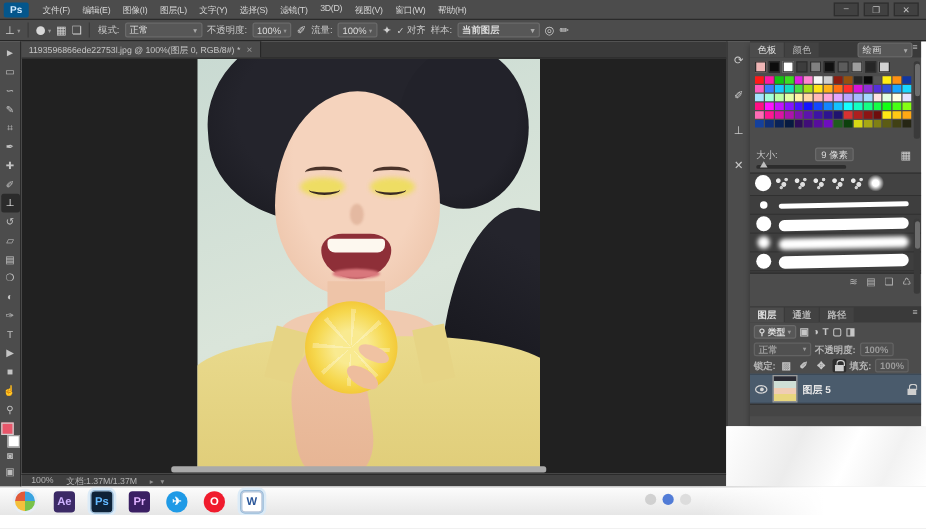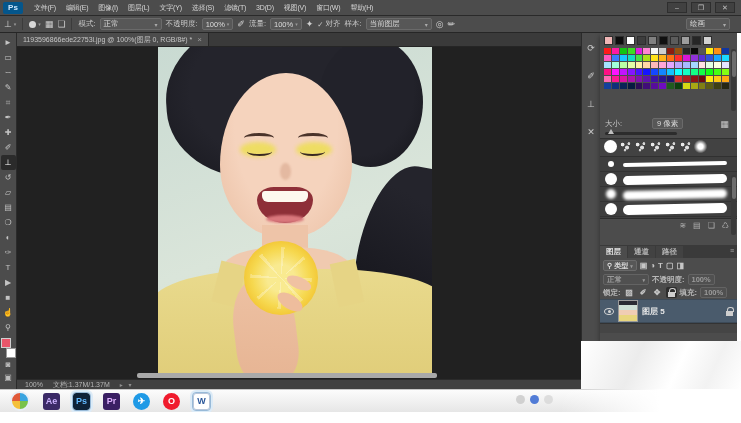--- a/index.html
+++ b/index.html
@@ -24,21 +24,21 @@
                 padding-left:4px; color:#c9c9c9; font-size:7.5px; z-index:29; }
   .ob-icon { color:#cfcfcf; font-size:9px; line-height:1; }
   .ob-group { display:flex; align-items:center; gap:2px; }
   .ob-sep { width:1px; height:12px; background:#3b3b3b; margin:0 2px; }
   .ob-select { background:#575757; border:1px solid #6a6a6a; border-radius:2px; height:12px;
                display:flex; align-items:center; padding:0 3px; gap:3px; color:#ddd; }
   .ob-select .car { font-size:6px; color:#aaa; }
   .ob-val { background:#575757; border:1px solid #6a6a6a; border-radius:2px; height:12px;
             display:flex; align-items:center; padding:0 3px; gap:2px; color:#ddd; }
   .ob-dot { width:7px; height:7px; border-radius:50%; background:#d8d8d8; display:inline-block; }
-  .ws-select { position:absolute; right:11px; top:2px;align-items:center; }
+  .ws-select { position:absolute; right:11px; top:18px;align-items:center; }
 
   
   .toolbar { position:absolute; left:0; top:33px; width:17px; height:356px; background:#4c4c4c;
              border-right:1px solid #2b2b2b; display:flex; flex-direction:column; align-items:center;
              padding-top:2px; z-index:20; }
   .tool { width:15px; height:15px; display:flex; align-items:center; justify-content:center;
           color:#c4c4c4; font-size:8px; line-height:1; }
   .tool.selected { background:#2b2b2b; color:#fff; border-radius:2px; }
   .fgbgwrap { position:relative; width:15px; height:20px; margin-top:3px; }
   .bgswatch { position:absolute; right:0; bottom:0; width:10px; height:10px; border:1px solid #9a9a9a; }
@@ -255,21 +255,21 @@
     <span class="ob-val">
       <span>100%</span>
         <span class="car" style="font-size:5px;color:#999;">▾</span>
     </span>
     <span class="ob-icon">✦</span>
     <span class="ob-group">
       <span>✓</span>
         <span>对齐</span>
     </span>
     <span>样本:</span>
-    <span class="ob-select" style="width:66px;justify-content:space-between;">
+    <span class="ob-select" style="width:66px;justify-content:space-between;font-weight:bold;">
       <span>当前图层</span>
         <span class="car">▾</span>
     </span>
     <span class="ob-icon">◎</span>
     <span class="ob-icon">✏</span>
     <span class="ob-select ws-select" style="width:44px;justify-content:space-between;">
       <span>绘画</span>
         <span class="car">▾</span>
     </span>
   </div>
@@ -401,20 +401,25 @@
         <span>⊥</span>
       </div>
       <div class="dockicon" title="tool-presets-panel-icon">
         <span>✕</span>
       </div>
   </div>
 
   <div class="panels">
 
     <div class="panel swatches">
+      <div class="ptabs">
+        <span class="ptab active">色板</span>
+          <span class="ptab">颜色</span>
+        <span class="pmenu">≡</span>
+      </div>
       <div class="sw-util">
         <span class="sw" style="background: rgb(240, 182, 182);"></span>
           <span class="sw" style="background: rgb(13, 13, 13);"></span>
           <span class="sw" style="background: rgb(255, 255, 255);"></span>
           <span class="sw" style="background: rgb(61, 61, 61);"></span>
           <span class="sw" style="background: rgb(128, 128, 128);"></span>
           <span class="sw" style="background: rgb(16, 16, 16);"></span>
           <span class="sw" style="background: rgb(92, 92, 92);"></span>
           <span class="sw" style="background: rgb(158, 158, 158);"></span>
           <span class="sw" style="background: rgb(38, 38, 38);"></span>

